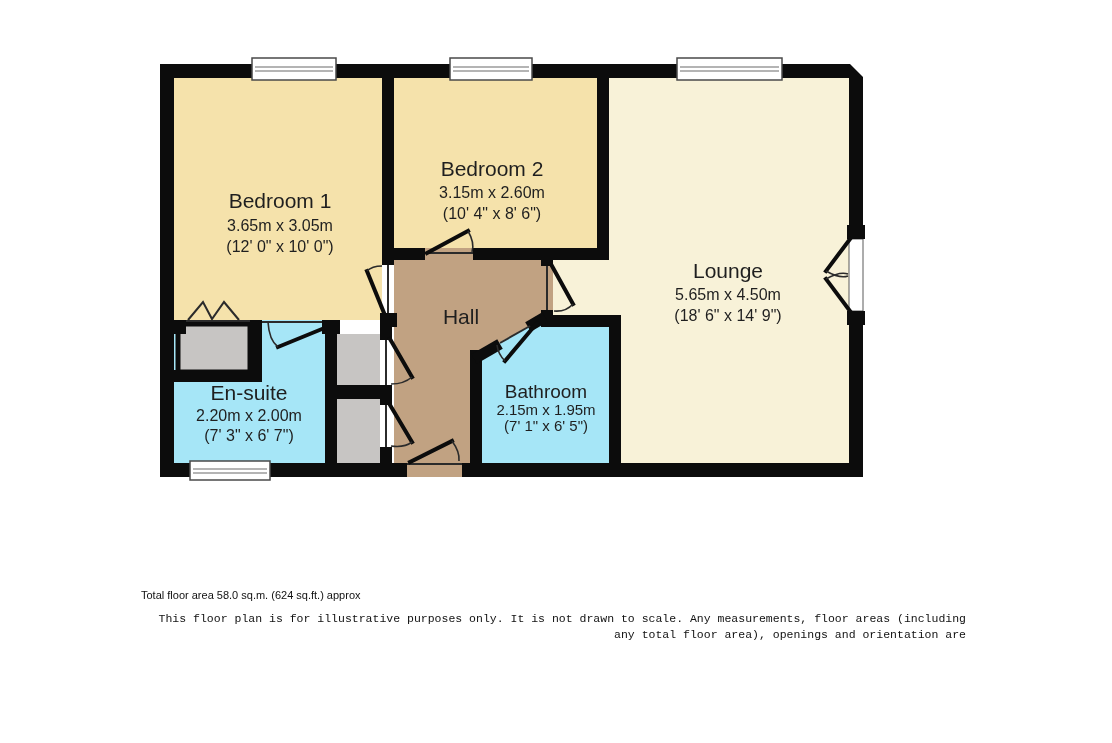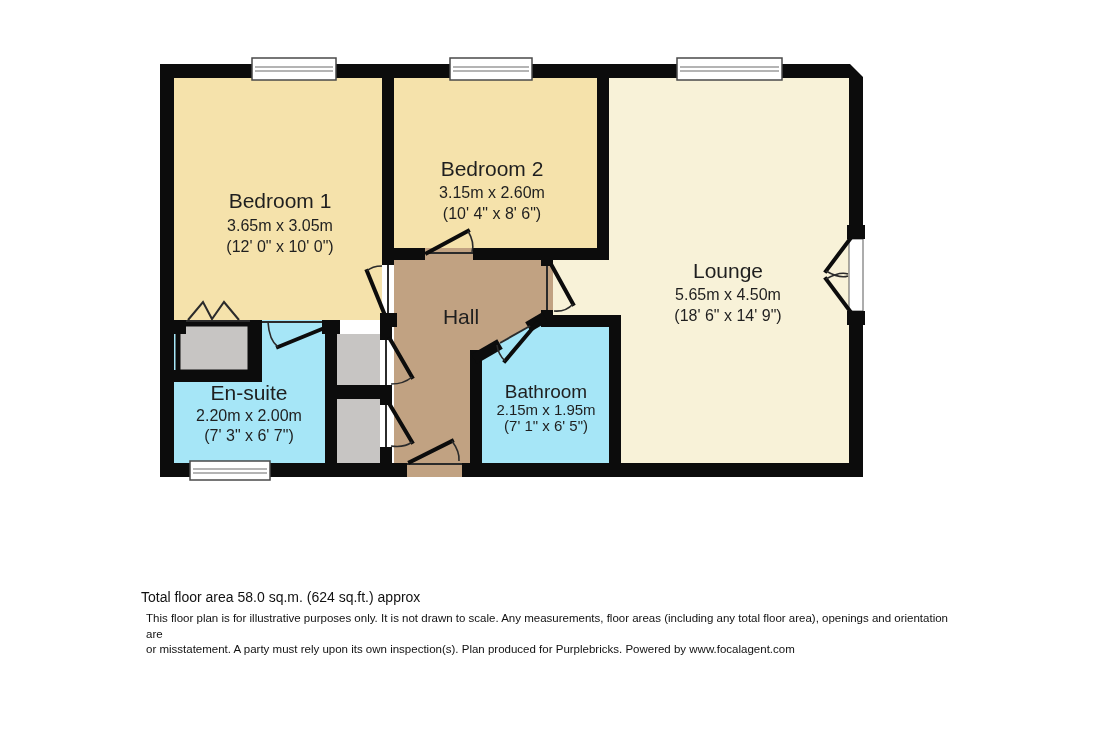--- a/index.html
+++ b/index.html
@@ -27,23 +27,23 @@
   .arc{stroke:#2b2b2b;stroke-width:1.6;fill:none;}
   .thinline{stroke:#2b2b2b;stroke-width:2;fill:none;}
   .win{fill:var(--window);stroke:#4a4a4a;stroke-width:1.5;}
   .winline{stroke:#6a6a6a;stroke-width:1.2;}
   text{fill:var(--text);}
   .room-name{font-size:21px;}
   .room-dim{font-size:16px;}
   .room-name-sm{font-size:19px;}
   .room-dim-sm{font-size:15px;}
   .mid{text-anchor:middle;}
-  .footer-area{position:absolute;left:141px;top:589px;font-size:14px;color:#111;}
-  .disclaimer{position:absolute;left:146px;top:611px;width:820px;text-align:left;
-              font-size:11.5px;line-height:15.5px;color:#111;}
+  .footer-area{position:absolute;left:141px;top:589px;font-size:11px;color:#111;}
+  .disclaimer{position:absolute;left:146px;top:611px;width:820px;text-align:right;
+              font-size:11.5px;line-height:15.5px;color:#111;font-family:Liberation Mono, monospace;}
 </style>
 </head>
 <body>
 
 <div class="page">
 
   <svg width="1112" height="743" viewBox="0 0 1112 743">
 
     <g>
       <rect class="floor-bedroom" x="174" y="78" width="208" height="242"></rect>
@@ -208,15 +208,14 @@
 
       <text class="mid room-name-sm" x="546" y="398">Bathroom</text>
       <text class="mid room-dim-sm" x="546" y="415">2.15m x 1.95m</text>
       <text class="mid room-dim-sm" x="546" y="431">(7' 1" x 6' 5")</text>
     </g>
   </svg>
 
   <div class="footer-area">Total floor area 58.0 sq.m. (624 sq.ft.) approx</div>
   <div class="disclaimer">
     <div>This floor plan is for illustrative purposes only. It is not drawn to scale. Any measurements, floor areas (including any total floor area), openings and orientation are</div>
-    <div>or misstatement. A party must rely upon its own inspection(s). Plan produced for Purplebricks. Powered by www.focalagent.com</div>
   </div>
 </div>
 
 </body></html>

